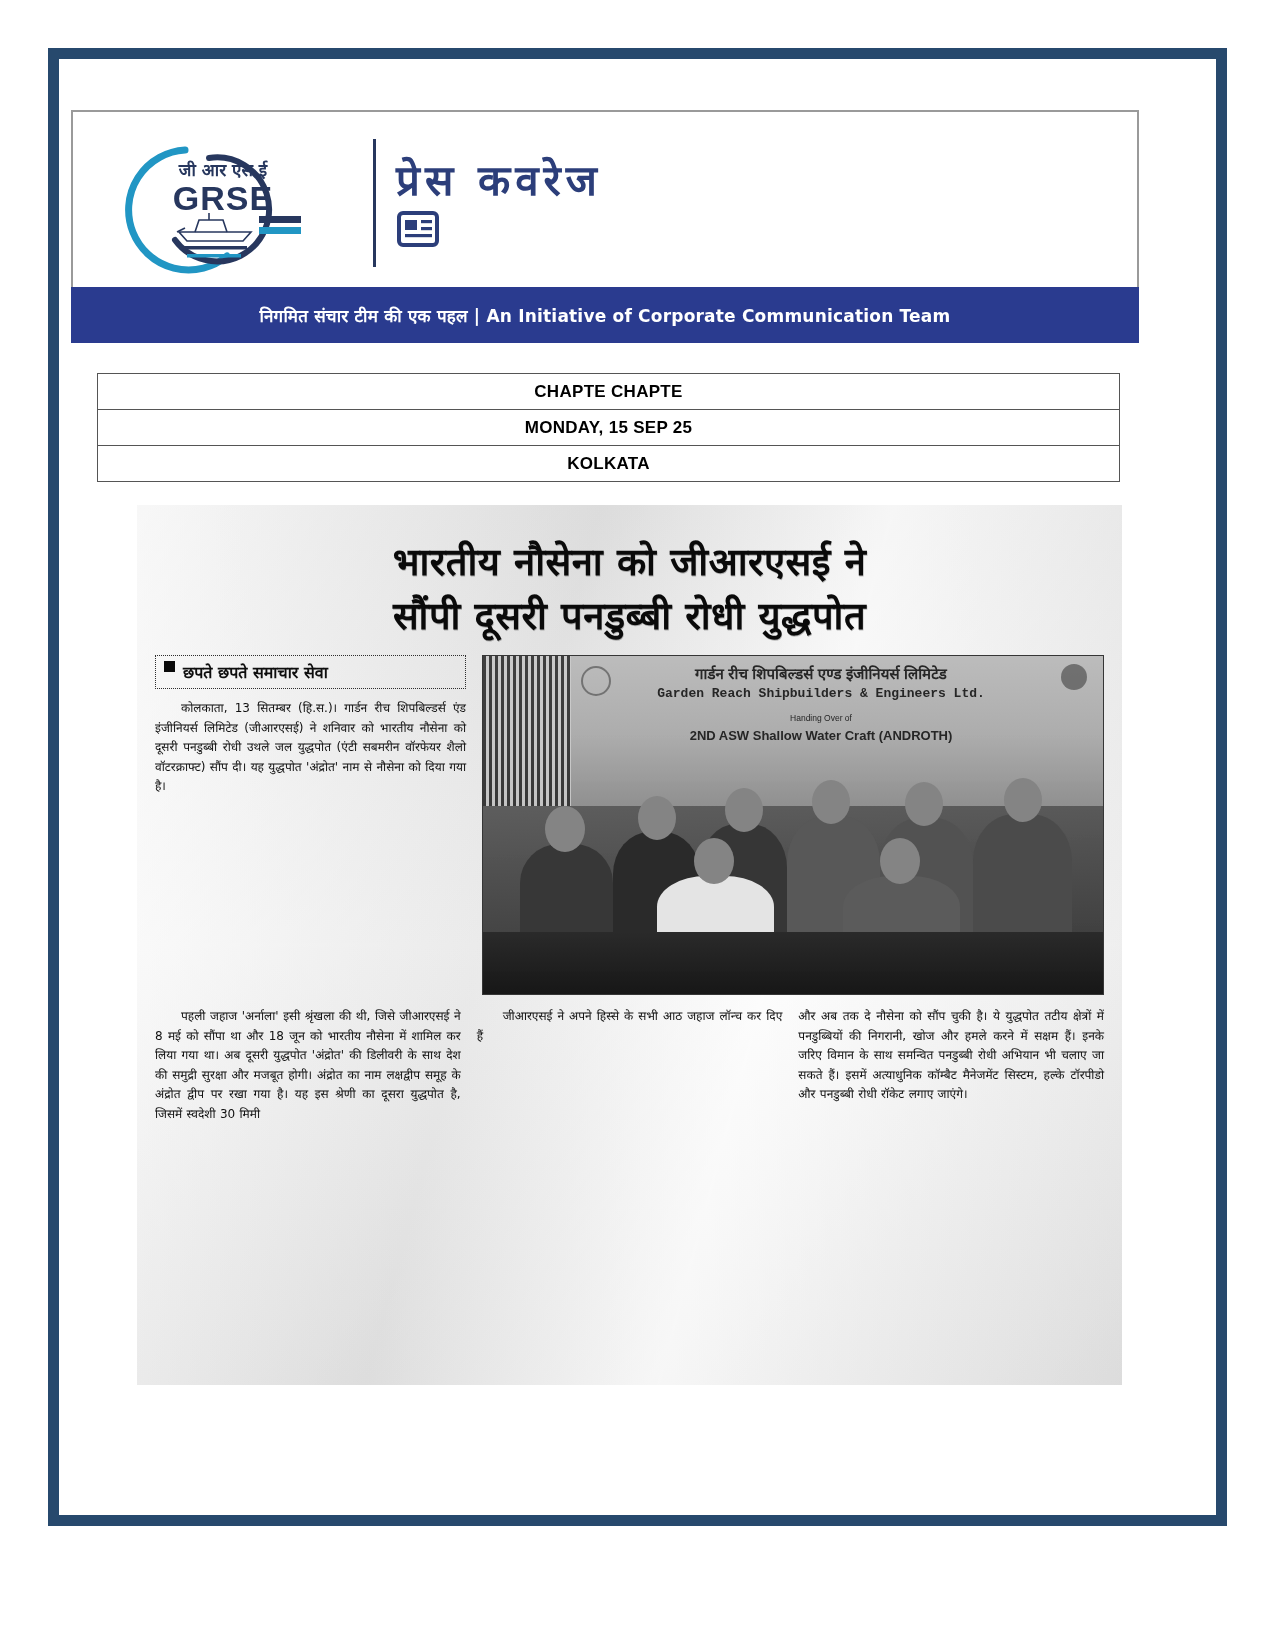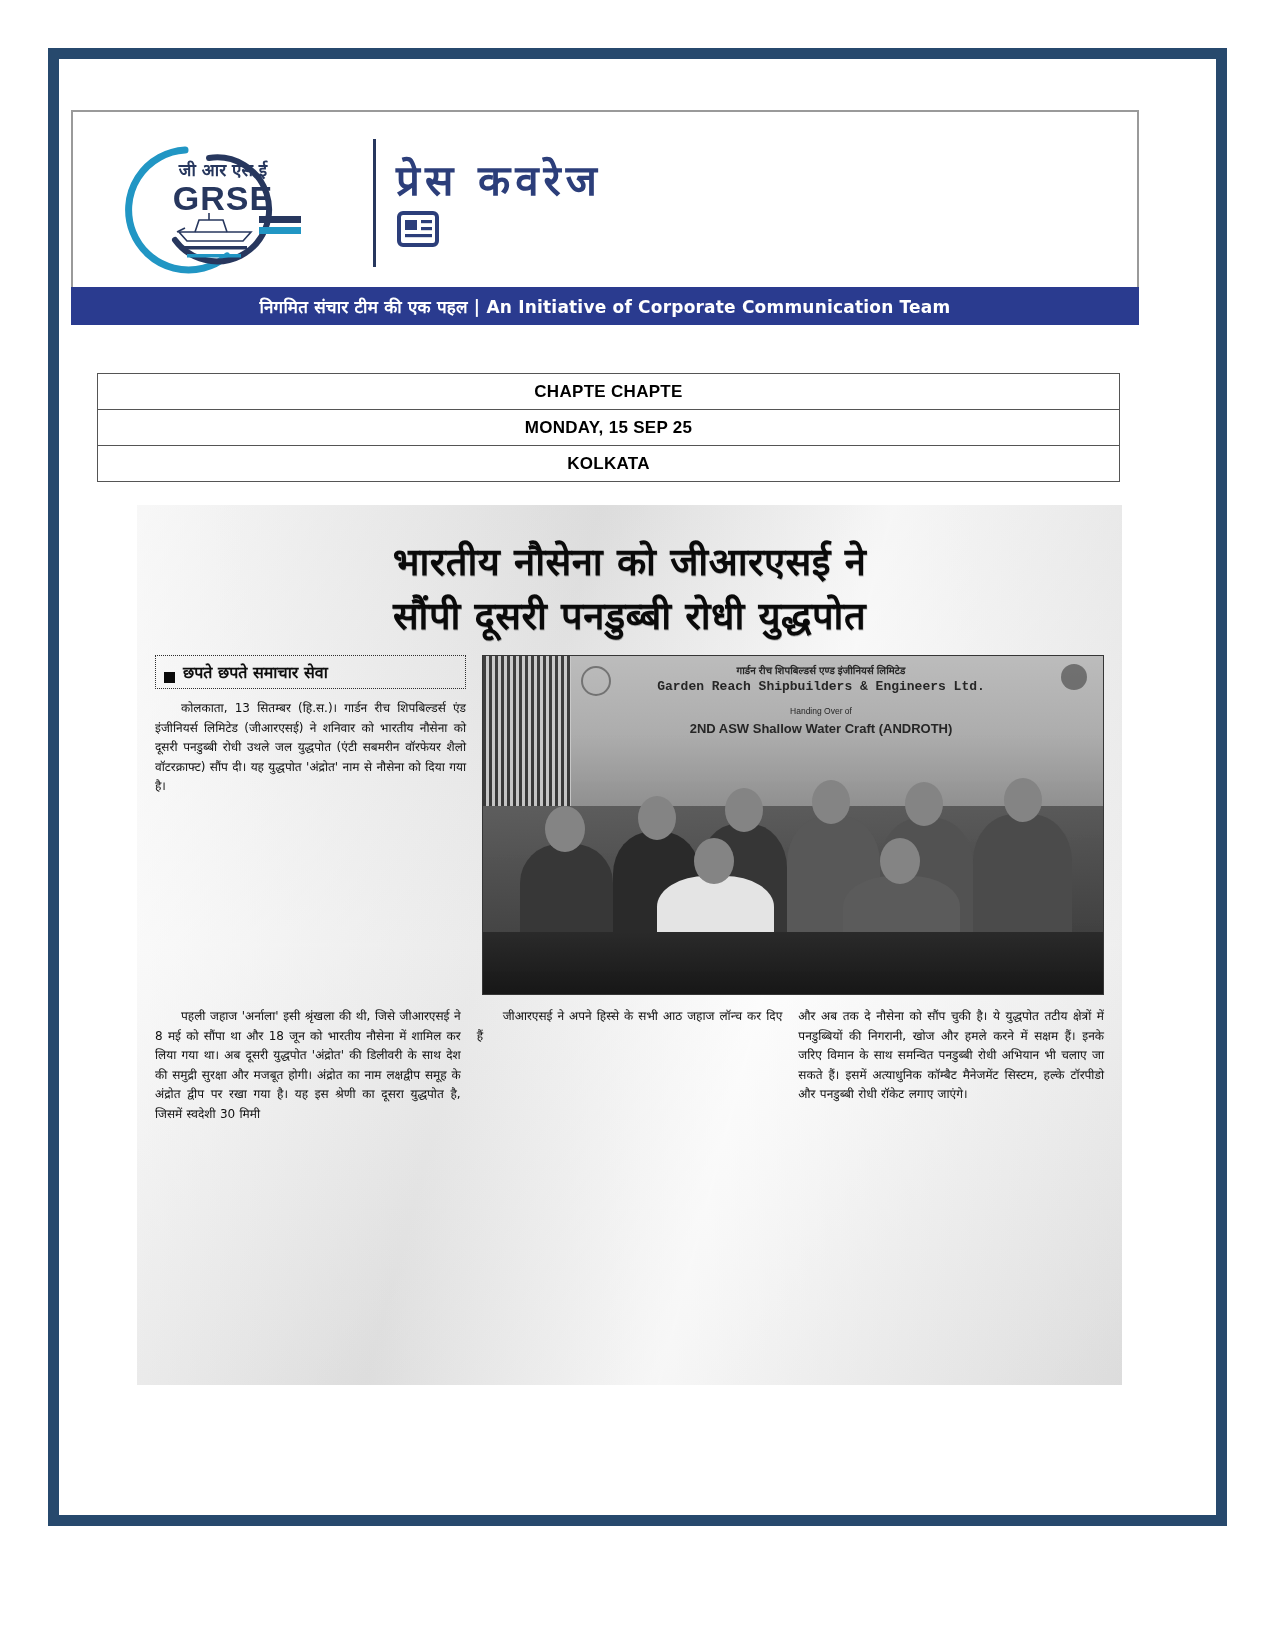--- a/index.html
+++ b/index.html
@@ -68,21 +68,21 @@
     font-size: 52px;
     font-weight: 400;
     color: #2c3e7a;
     line-height: 1.05;
     letter-spacing: 0.5px;
   }
   
   .initiative-bar {
     position: absolute;
     left: 71px; top: 287px;
-    width: 1068px; height: 38px;
+    width: 1068px; height: 56px;
     background: #2a3b8f;
     display: flex; align-items: center; justify-content: center;
   }
   .initiative-text {
     font-family: "DejaVu Sans", sans-serif;
     color: #ffffff;
     font-size: 17px;
     font-weight: 600;
     letter-spacing: 0.2px;
     white-space: nowrap;
@@ -135,21 +135,21 @@
     align-items: flex-start;
   }
   .col {
     flex: 1 1 0;
     min-width: 0;
   }
   .byline-box {
     border: 1.5px dotted #333333;
     padding: 5px 8px;
     margin-bottom: 10px;
-    display: flex; align-items: flex-end; gap: 8px;
+    display: flex; align-items: flex-start; gap: 8px;
   }
   .byline-square {
     width: 11px; height: 11px;
     background: #111111;
     flex: 0 0 11px;
   }
   .byline-text {
     font-family: "DejaVu Sans", sans-serif;
     font-size: 16px;
     font-weight: 700;
@@ -186,21 +186,21 @@
     background: repeating-linear-gradient(90deg, #2e2e2e 0 3px, #c9c9c9 3px 6px);
     opacity: 0.85;
   }
   .backdrop-text {
     position: absolute; left: 96px; right: 40px; top: 8px;
     text-align: center;
     font-family: "Liberation Sans", sans-serif;
     color: #2b2b2b;
   }
   .bd-line1 {
-    font-size: 10px; font-weight: 700; letter-spacing: 0.1px;
+    font-size: 15px; font-weight: 700; letter-spacing: 0.1px;
     filter: blur(0.5px);
     line-height: 1.35;
   }
   .bd-line2 {
     font-size: 13px; font-weight: 700;
     filter: blur(0.5px);
     line-height: 1.35;
     font-family: Liberation Mono, monospace;
   }
   .bd-line3 {

